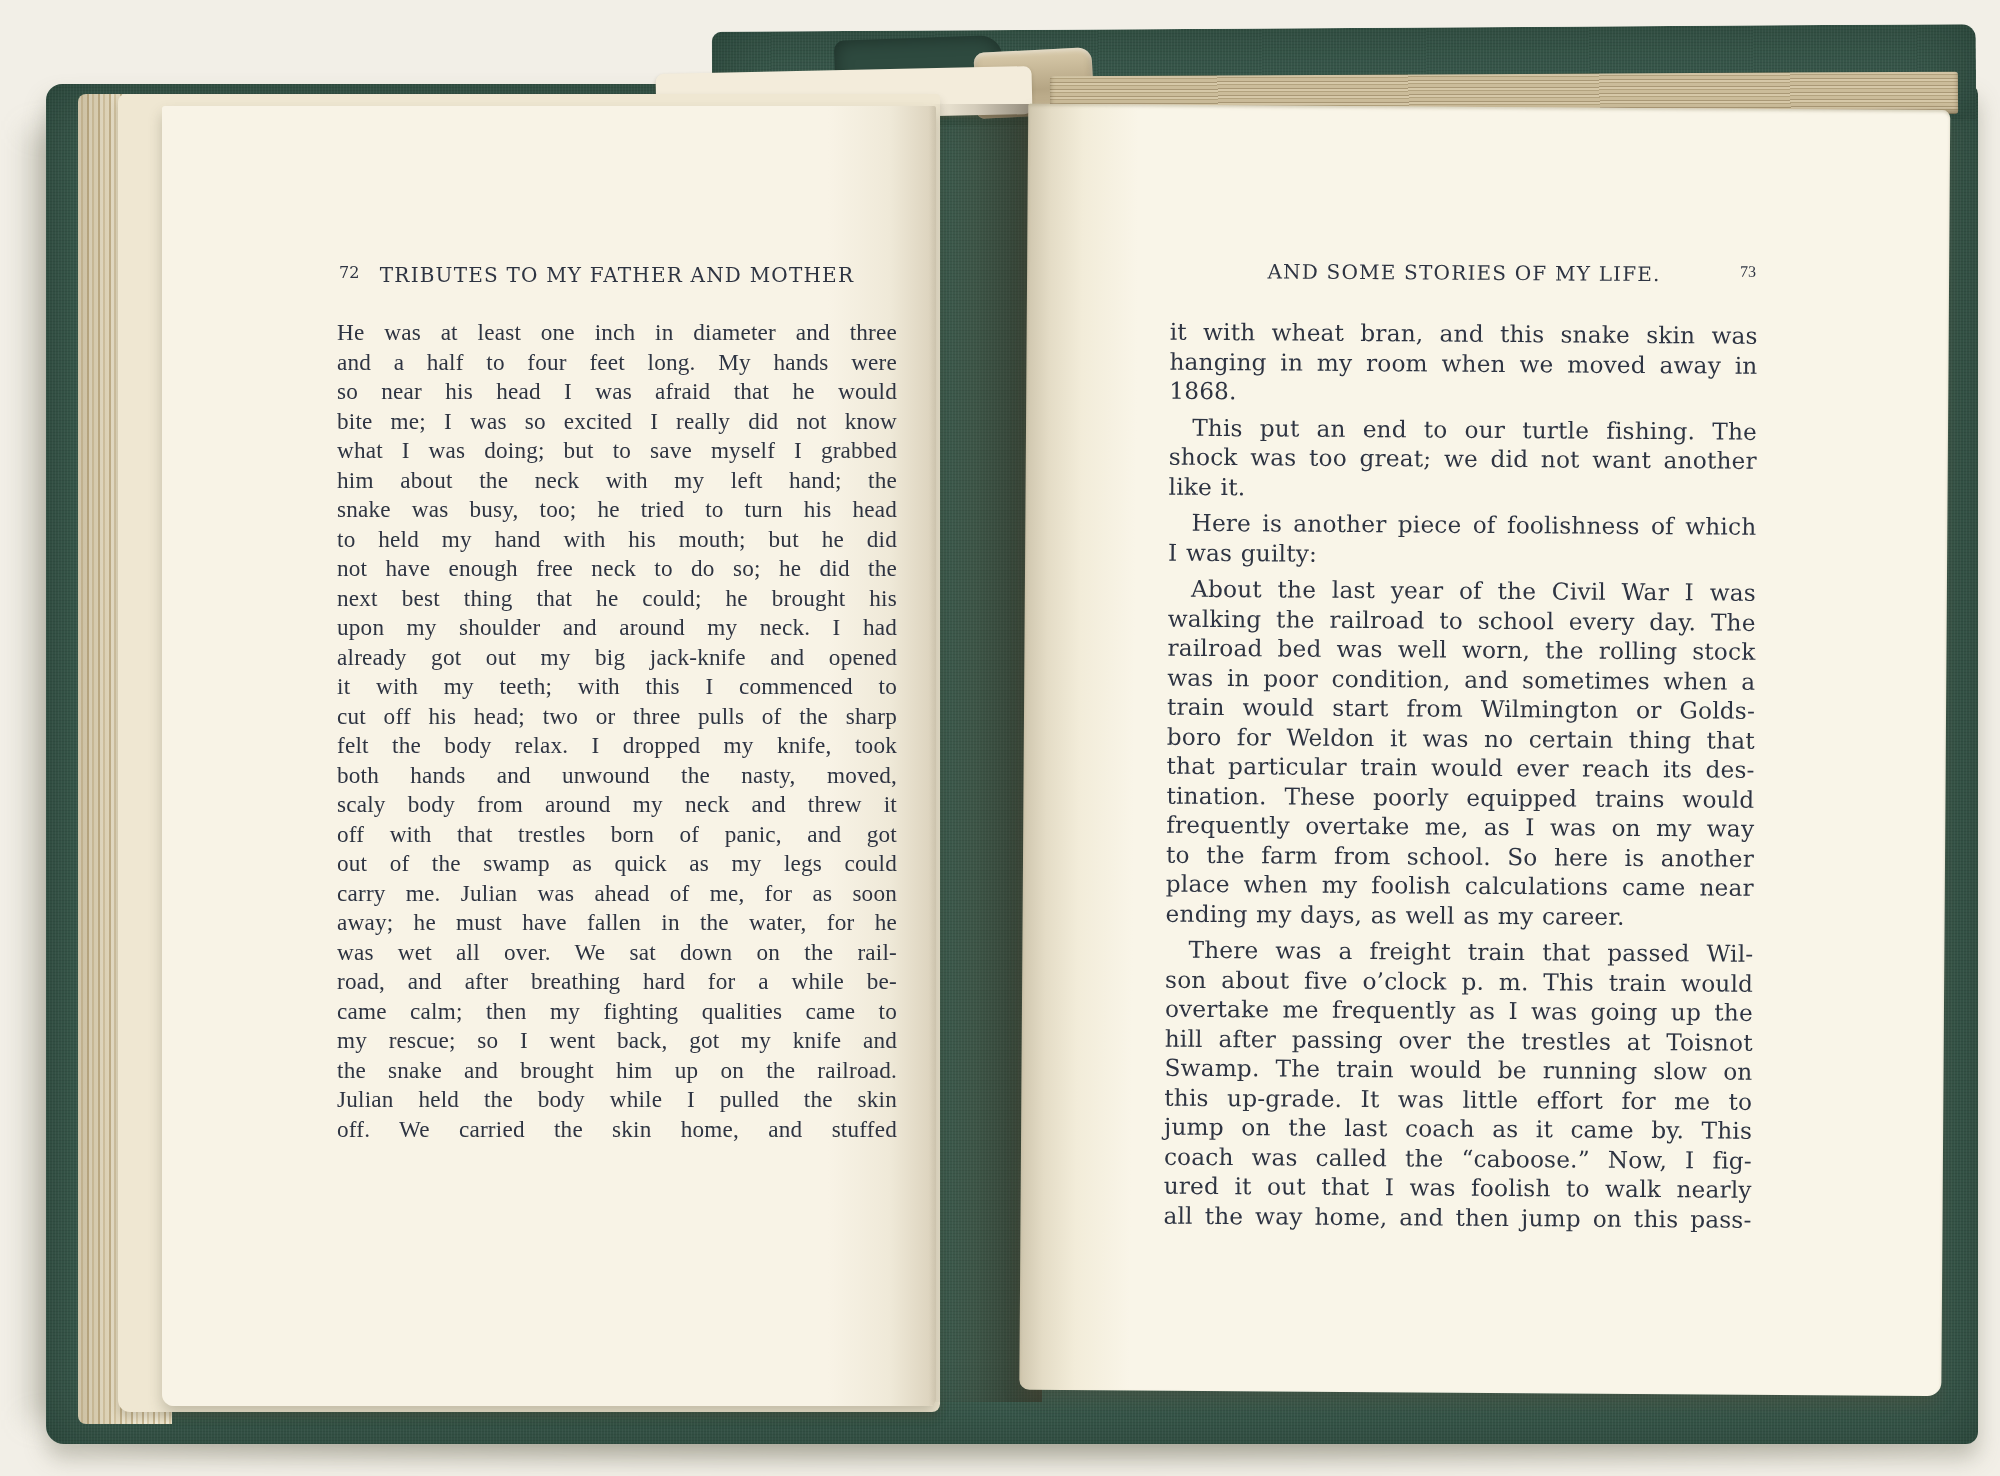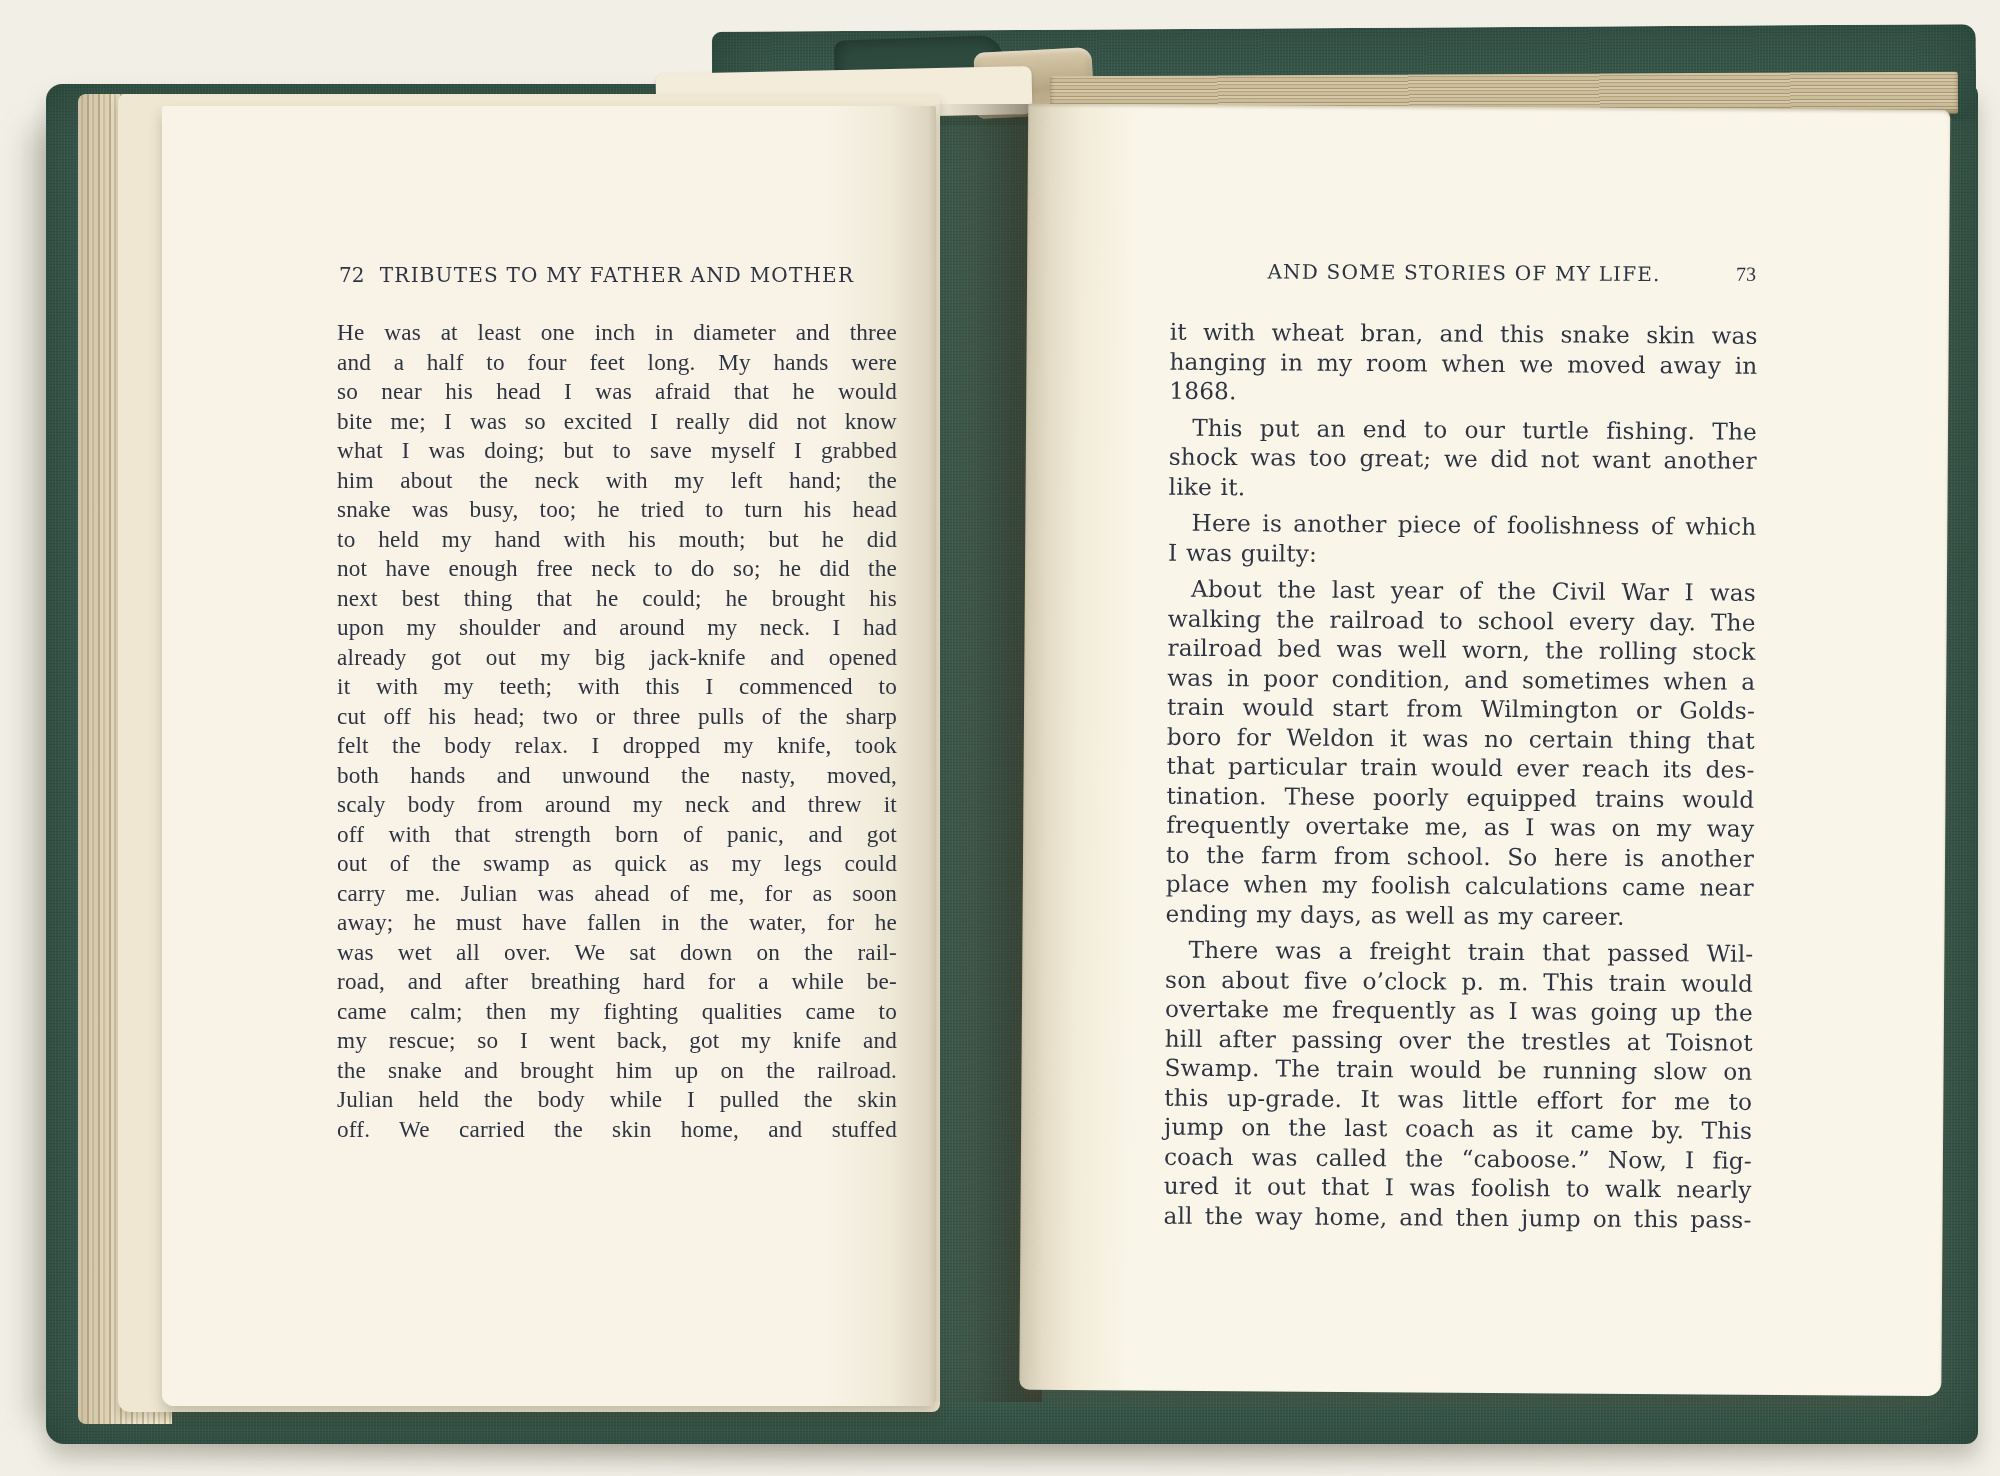--- a/index.html
+++ b/index.html
@@ -57,21 +57,21 @@
     background:linear-gradient(90deg,rgba(70,60,40,0) 0%,rgba(70,60,40,.18) 40%,rgba(50,42,28,.38) 72%,rgba(50,42,28,.55) 100%);}
   .page-right{position:absolute;left:1028px;top:104px;width:922px;height:1286px;
     transform:rotate(.4deg);transform-origin:40px 40px;
     border-radius:2px 8px 14px 10px;
     background:linear-gradient(90deg,#cfc6ae 0%,#e4dcc6 2.5%,#f2ecd9 6%,#f9f5e8 12%,#f9f5e8 100%);
     box-shadow:0 10px 16px rgba(80,75,55,.32),inset 0 2px 3px rgba(150,140,110,.35);}
   
   .ink{color:#2e3442;}
   .header-row{position:absolute;height:30px;}
   .header-row .title{display:block;width:100%;text-align:center;font-size:20px;letter-spacing:1.2px;white-space:nowrap;}
-  .folio{position:absolute;top:0;font-size:20px;}
+  .folio{position:absolute;top:0;font-size:16px;}
   .folio.left{left:2px;}
   .folio.right{right:2px;font-family:Liberation Serif, serif;}
   .body-col{position:absolute;font-size:23.2px;line-height:29.5px;word-spacing:1px;letter-spacing:.2px;}
   .page-left  .header-row{left:175px;top:157px;width:560px;}
   .page-left  .body-col  {left:175px;top:212px;width:560px;font-family:Liberation Serif, serif;}
   .page-right .header-row{left:143px;top:154px;width:588px;}
   .page-right .body-col  {left:143px;top:212px;width:588px;}
   .para{margin:0;}
   .para + .para{margin-top:7px;}
   .tline{text-align:justify;text-align-last:justify;}
@@ -112,21 +112,21 @@
           <div class="tline">to held my hand with his mouth; but he did</div>
           <div class="tline">not have enough free neck to do so; he did the</div>
           <div class="tline">next best thing that he could; he brought his</div>
           <div class="tline">upon my shoulder and around my neck. I had</div>
           <div class="tline">already got out my big jack-knife and opened</div>
           <div class="tline">it with my teeth; with this I commenced to</div>
           <div class="tline">cut off his head; two or three pulls of the sharp</div>
           <div class="tline">felt the body relax. I dropped my knife, took</div>
           <div class="tline">both hands and unwound the nasty, moved,</div>
           <div class="tline">scaly body from around my neck and threw it</div>
-          <div class="tline">off with that strength born of panic, and got</div>
+          <div class="tline">off with that trestles born of panic, and got</div>
           <div class="tline">out of the swamp as quick as my legs could</div>
           <div class="tline">carry me. Julian was ahead of me, for as soon</div>
           <div class="tline">away; he must have fallen in the water, for he</div>
           <div class="tline">was wet all over. We sat down on the rail-</div>
           <div class="tline">road, and after breathing hard for a while be-</div>
           <div class="tline">came calm; then my fighting qualities came to</div>
           <div class="tline">my rescue; so I went back, got my knife and</div>
           <div class="tline">the snake and brought him up on the railroad.</div>
           <div class="tline">Julian held the body while I pulled the skin</div>
           <div class="tline">off. We carried the skin home, and stuffed</div>

